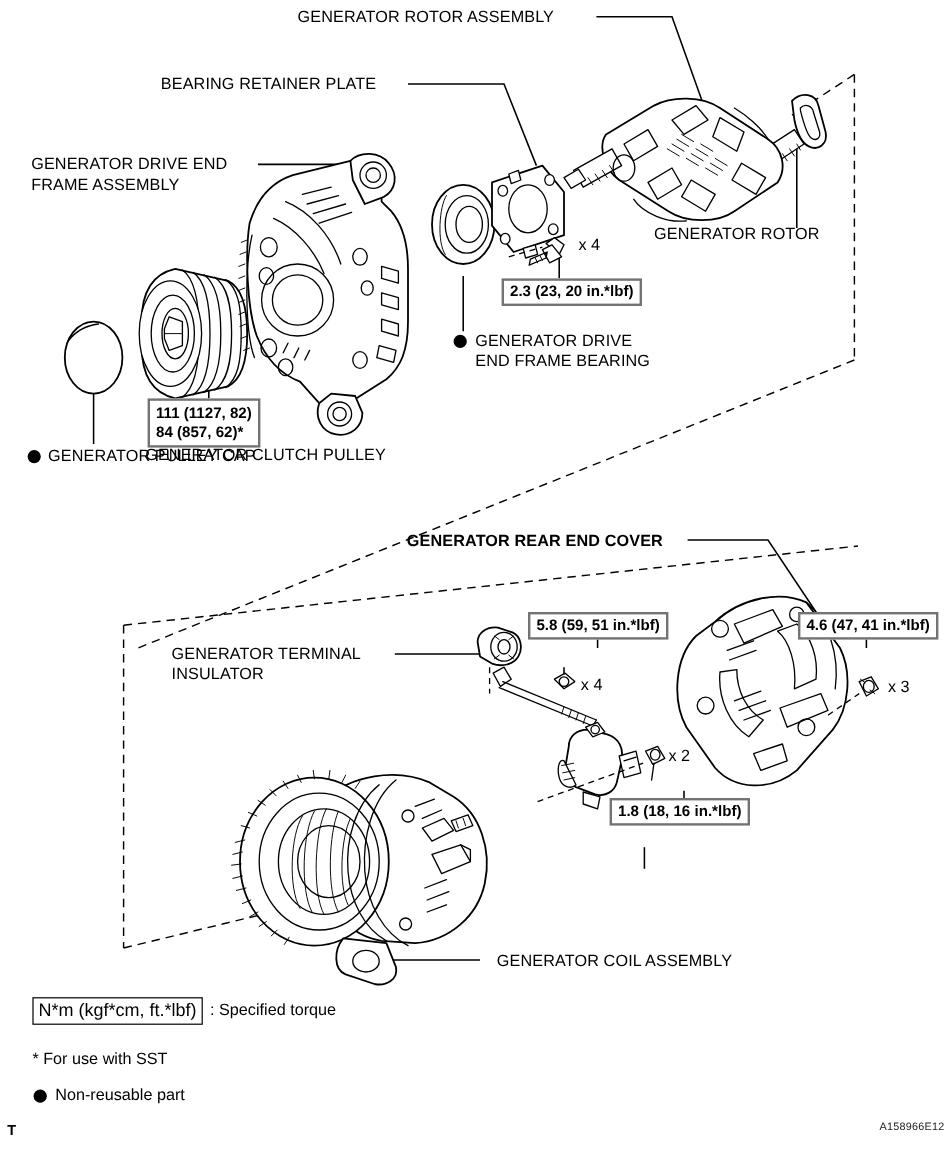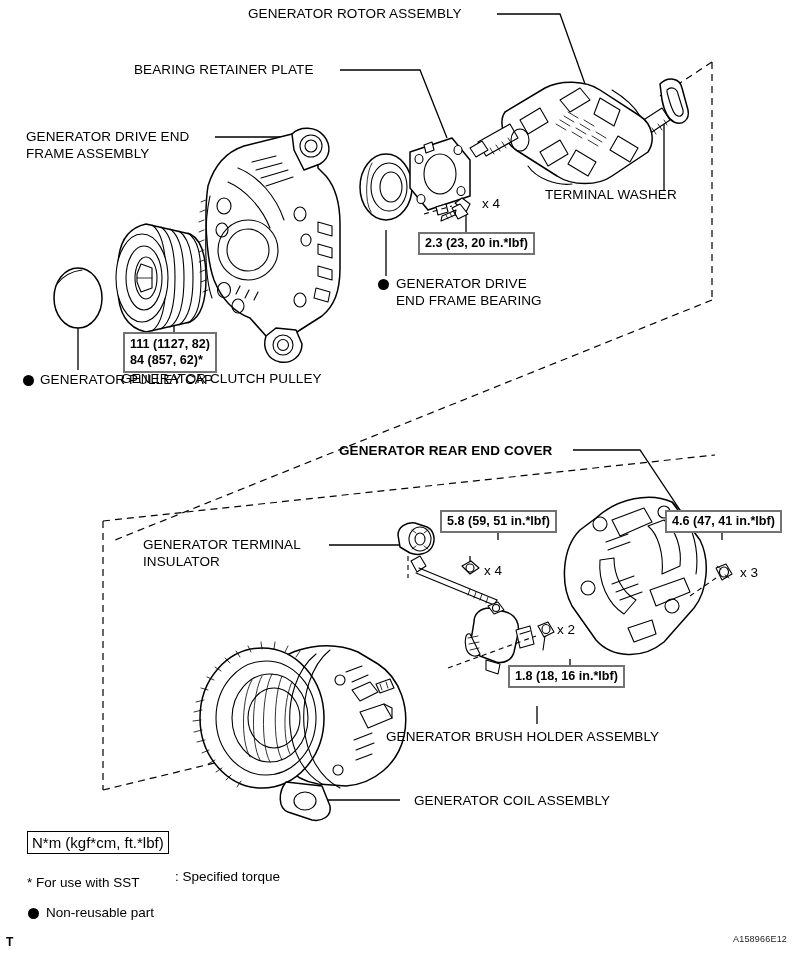--- a/index.html
+++ b/index.html
@@ -469,21 +469,21 @@
     </g>
   </svg>
 
   <div class="lbl" style="left:248px;top:6px;">GENERATOR ROTOR ASSEMBLY</div>
 
   <div class="lbl" style="left:134px;top:62px;">BEARING RETAINER PLATE</div>
 
   <div class="lbl" style="left:26px;top:129px;">GENERATOR DRIVE END</div>
   <div class="lbl" style="left:26px;top:146px;">FRAME ASSEMBLY</div>
 
-  <div class="lbl" style="left:545px;top:187px;">TERMINAL WASHER</div>
+  <div class="lbl" style="left:545px;top:187px;">GENERATOR ROTOR</div>
 
   <div class="bullet" style="left:378px;top:279px;"></div>
   <div class="lbl" style="left:396px;top:276px;">GENERATOR DRIVE</div>
   <div class="lbl" style="left:396px;top:293px;">END FRAME BEARING</div>
 
   <div class="torque" style="left:418px;top:232px;">2.3 (23, 20 in.*lbf)</div>
 
   <div class="qty" style="left:482px;top:196px;">x 4</div>
 
   <div class="torque two" style="left:123px;top:332px;"><span>111 (1127, 82)</span><br><span>84 (857, 62)*</span></div>
@@ -503,26 +503,25 @@
   <div class="torque" style="left:665px;top:510px;">4.6 (47, 41 in.*lbf)</div>
 
   <div class="qty" style="left:484px;top:563px;">x 4</div>
 
   <div class="qty" style="left:740px;top:565px;">x 3</div>
 
   <div class="qty" style="left:557px;top:622px;">x 2</div>
 
   <div class="torque" style="left:508px;top:665px;">1.8 (18, 16 in.*lbf)</div>
 
-  <div class="lbl" style="left:386px;top:729px;">GENERATOR BRUSH HOLDER ASSEMBLY</div>
 
   <div class="lbl" style="left:414px;top:793px;">GENERATOR COIL ASSEMBLY</div>
 
   <div class="legendbox" style="left:27px;top:831px;">N*m (kgf*cm, ft.*lbf)</div>
-  <div class="legendtxt" style="left:175px;top:834px;margin-top:35px;">: Specified torque</div>
+  <div class="legendtxt" style="left:175px;top:834px;">: Specified torque</div>
 
   <div class="legendtxt" style="left:27px;top:875px;">* For use with SST</div>
 
   <div class="bullet" style="left:28px;top:908px;"></div>
   <div class="legendtxt" style="left:46px;top:905px;">Non-reusable part</div>
 
   <div class="cornerT" style="left:6px;top:935px;">T</div>
   <div class="figid" style="left:733px;top:934px;">A158966E12</div>
 
 </div>

